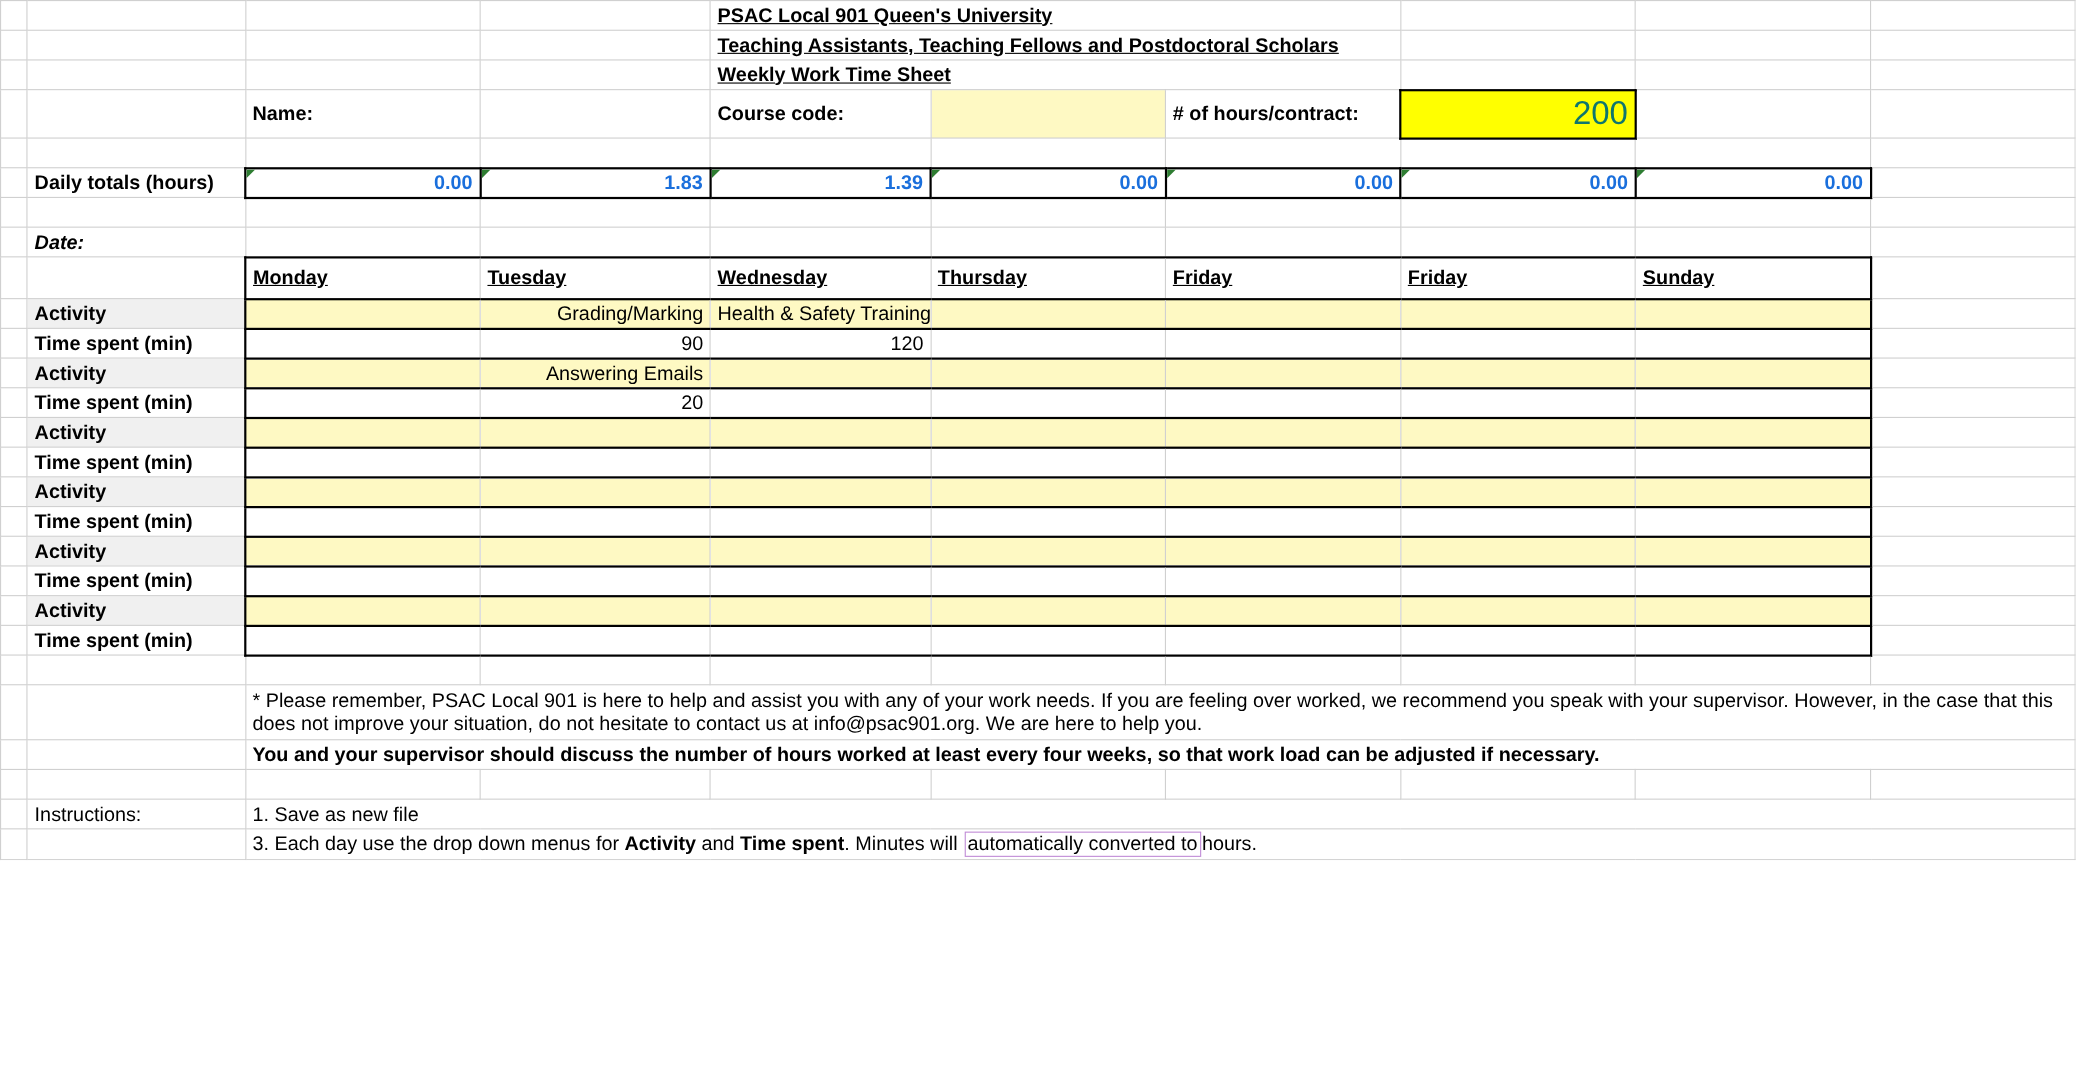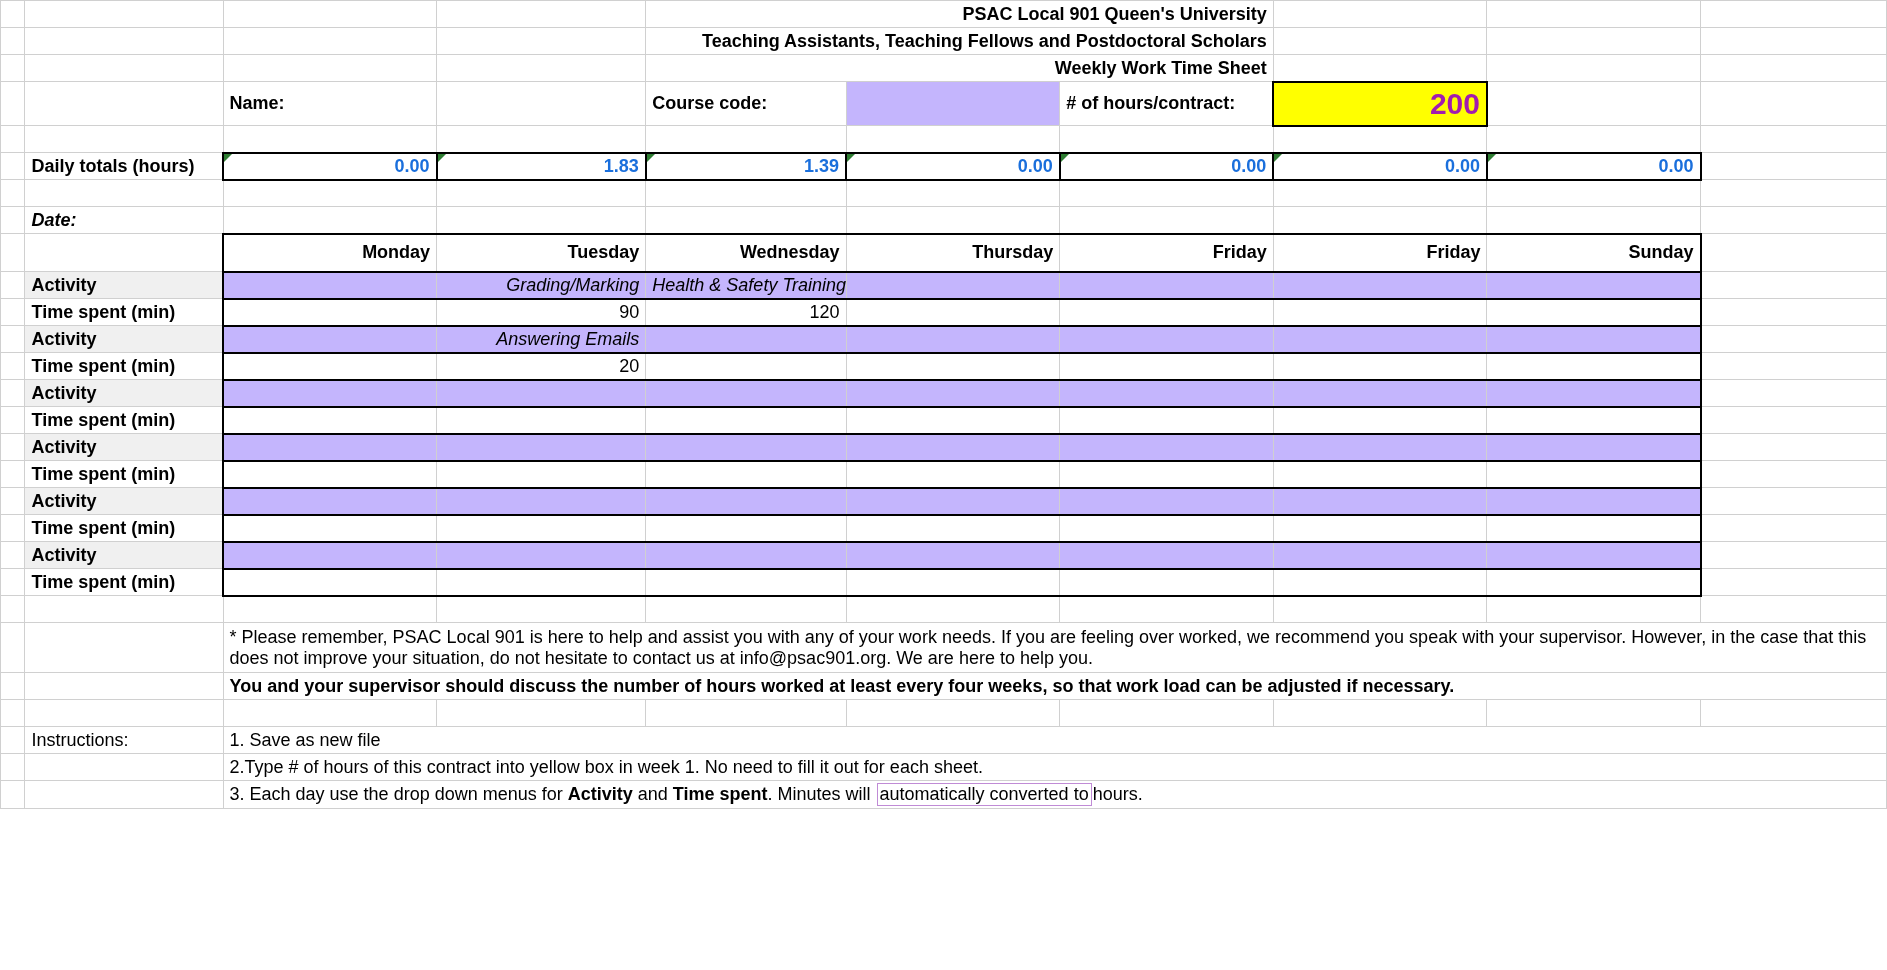--- a/index.html
+++ b/index.html
@@ -30,30 +30,30 @@
   col.c1 { width: 178px; }
   col.c2 { width: 192px; }
   col.c3 { width: 188px; }
   col.c4 { width: 180px; }
   col.c5 { width: 192px; }
   col.c6 { width: 192px; }
   col.c7 { width: 192px; }
   col.c8 { width: 192px; }
   col.c9 { width: 167px; }
 
-  .center { text-align: right; }
+  .center { text-align: left; text-decoration: underline; }
   .right  { text-align: right; }
   .bold   { font-weight: bold; }
   .italic { font-style: italic; }
 
   .blue-num  { color: #1a6fdc; font-weight: bold; }
   .red-num   { color: #c0392b; font-weight: bold; }
-  .big-blue  { color: #a21caf; font-weight: bold; font-size: 30px; }
-
-  .grey-fill   { background: #c4b5fd; font-style: italic; }
+  .big-blue  { color: #0f766e; font-weight: normal; font-size: 30px; }
+
+  .grey-fill   { background: #fef9c3; }
   .yellow-fill { background: #ffff00; }
 
   
   .bt { border-top: 2px solid #000 !important; }
   .bb { border-bottom: 2px solid #000 !important; }
   .bl { border-left: 2px solid #000 !important; }
   .br { border-right: 2px solid #000 !important; }
 
   
   .tri { position: relative; margin-left: 12px; }
@@ -391,23 +391,18 @@
       </tr>
 
   <tr>
     <td></td>
     <td>Instructions:</td>
     <td colspan="8">1. Save as new file</td>
   </tr>
   <tr>
     <td></td>
         <td></td>
-    <td colspan="8">2.Type # of hours of this contract into yellow box in week 1. No need to fill it out for each sheet.</td>
-  </tr>
-  <tr>
-    <td></td>
-        <td></td>
     <td colspan="8">
       <span>3. Each day use the drop down menus for </span><span class="bold">Activity</span><span> and </span><span class="bold">Time spent</span><span>. Minutes will </span><span class="highlight-box">automatically converted to </span><span>hours.</span>
     </td>
   </tr>
 </tbody>
   </table>
 
 </body></html>

